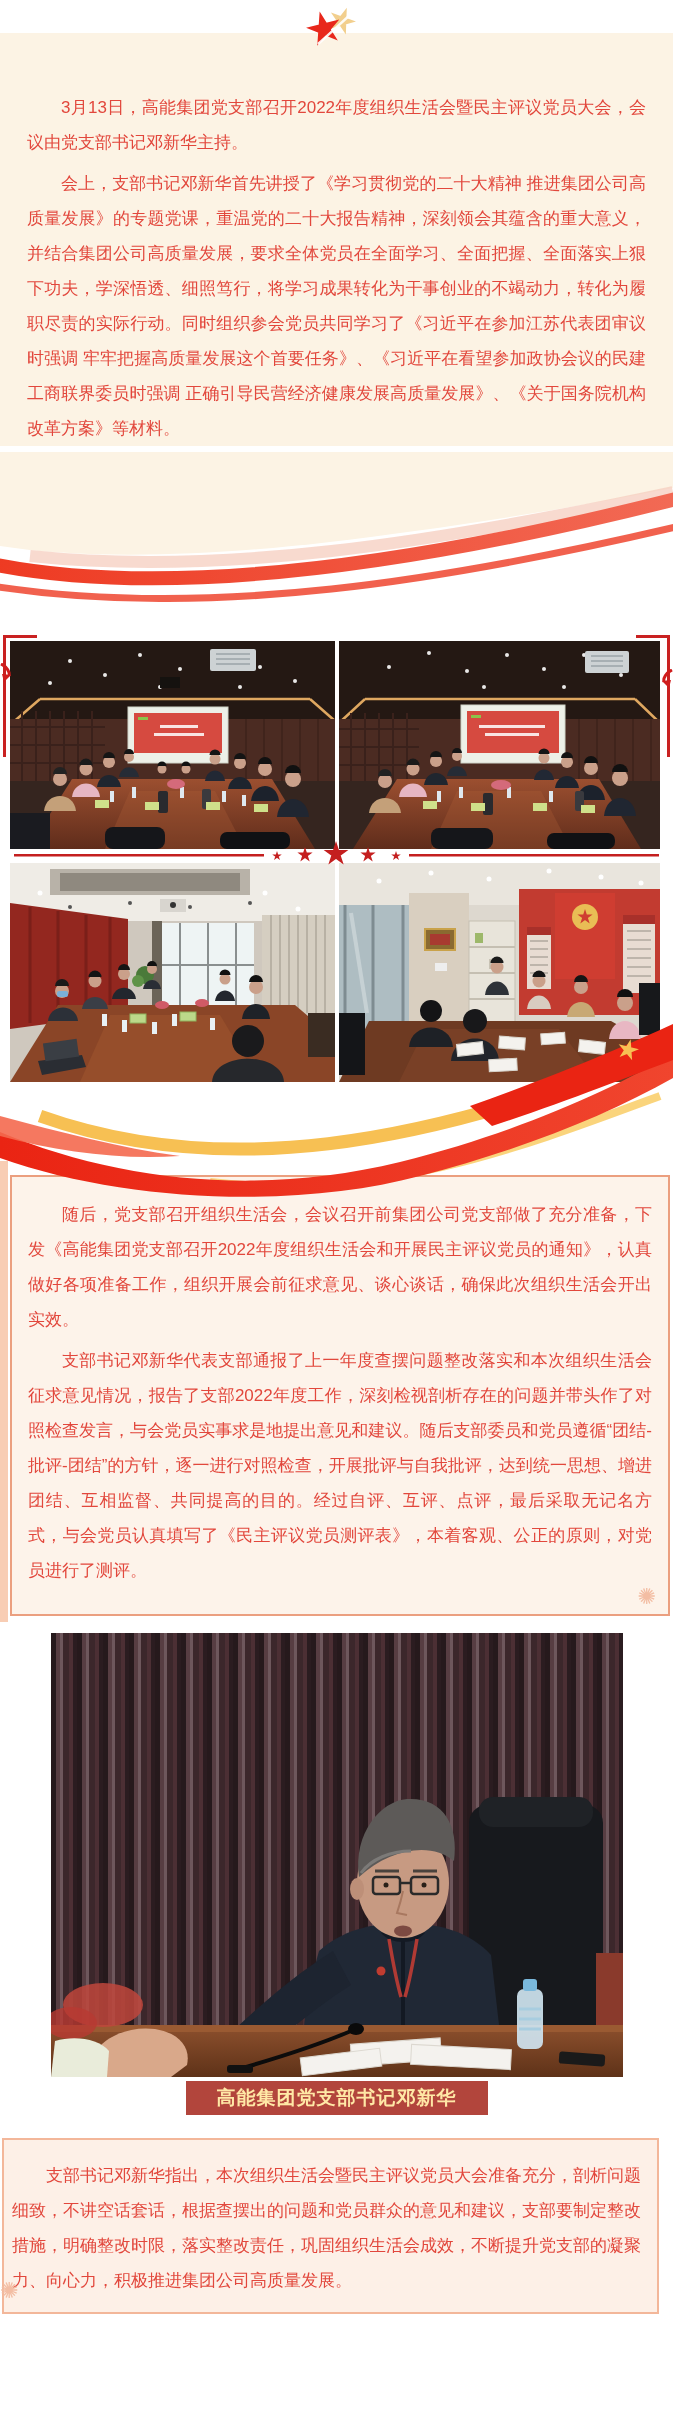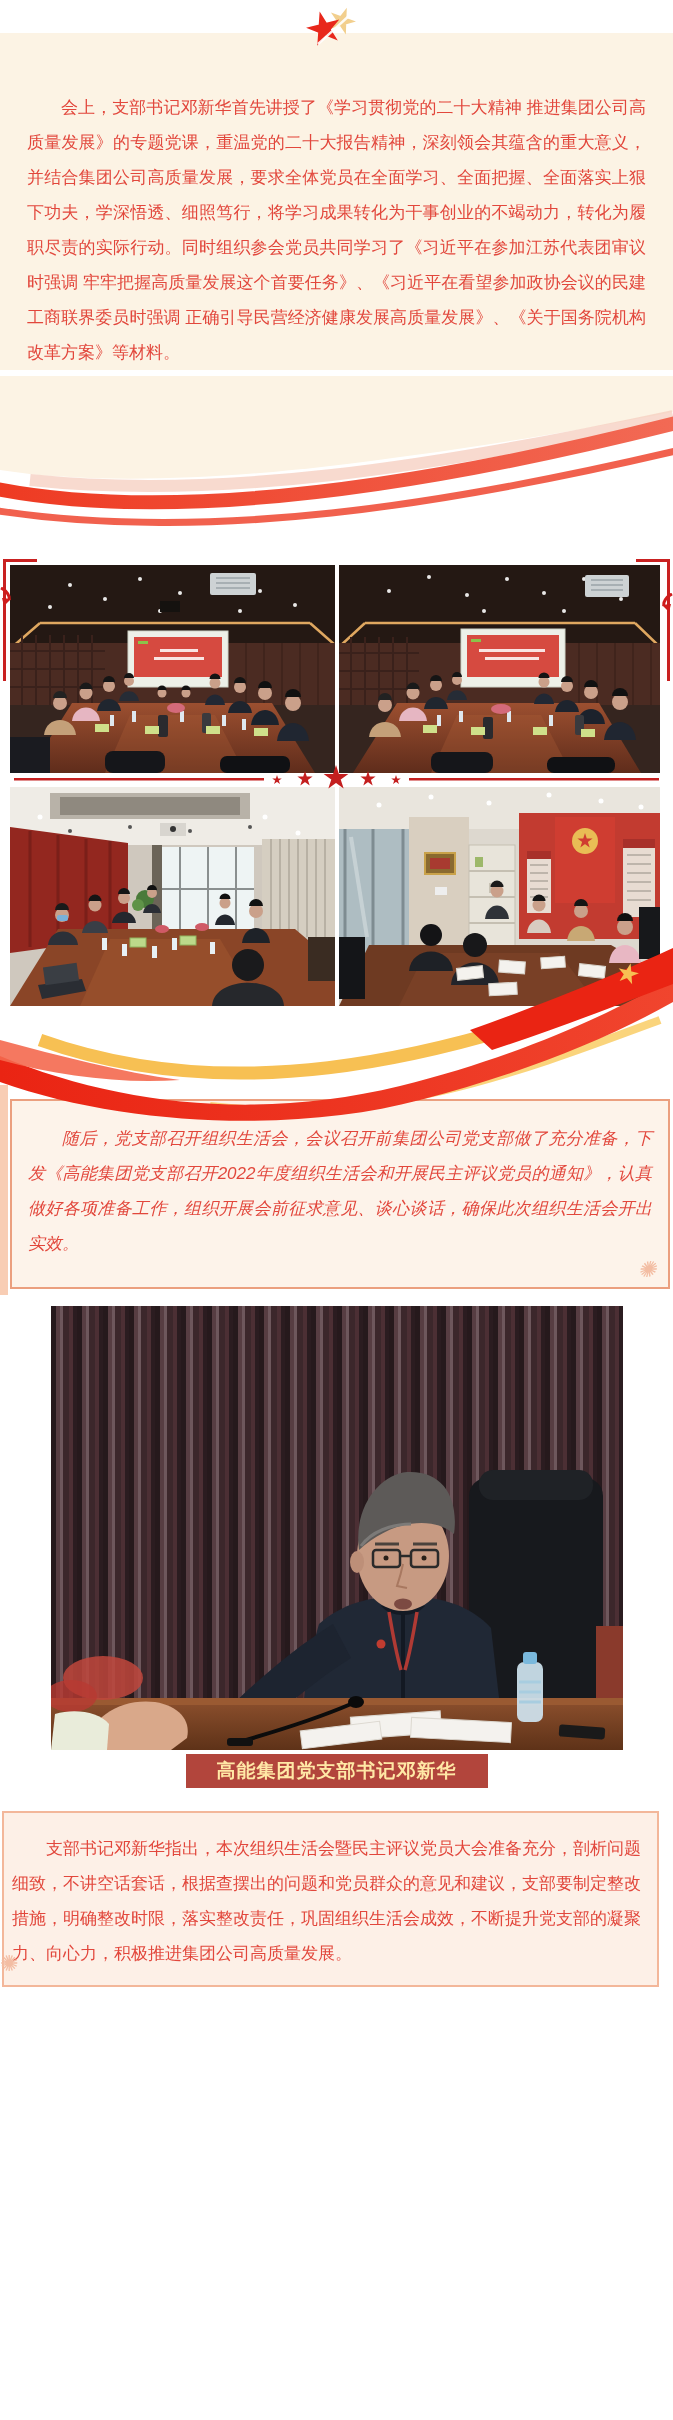--- a/index.html
+++ b/index.html
@@ -29,21 +29,21 @@
   .arr{position:absolute;width:16px;height:20px;z-index:2;}
   .arr-l{left:-2px;top:22px;}
   .arr-r{right:-2px;top:28px;transform:scaleX(-1);}
   .stars-divider{position:absolute;left:0;top:200px;width:673px;height:28px;z-index:2;}
   
   .ribbon-wrap{position:relative;height:93px;}
   .ribbon{position:absolute;left:0;top:-62px;width:673px;height:190px;pointer-events:none;z-index:3;}
   
   .box1-wrap{position:relative;padding:0 3px 0 10px;}
   .box1-accent{position:absolute;left:0;top:-14px;bottom:-6px;width:8px;background:#f8cdb4;}
-  .box1{position:relative;border:2px solid #eb9f7f;background:#fdf3ea;padding:20px 16px 20px 16px;font-style:italic;}
+  .box1{position:relative;border:2px solid #eb9f7f;background:#fdf3ea;padding:20px 16px 26px 16px;}
   .flower{position:absolute;color:#f3bda3;font-size:22px;line-height:22px;}
   .box1-f{right:12px;bottom:6px;}
   .outro-f{left:-4px;bottom:10px;}
   
   .portrait{display:block;margin:17px auto 0 auto;width:572px;height:444px;}
   .caption{display:table;margin:4px auto 0 auto;background:#b2453c;color:#ffe8a6;
            font-weight:bold;font-size:19px;line-height:34px;padding:0 31px;letter-spacing:1px;}
   
   .outro{position:relative;margin:23px 14px 0 2px;border:2px solid #f3b79a;
          background:#fdf0e7;padding:18px 16px 14px 8px;}
@@ -56,20 +56,21 @@
 
   <div class="top-strip">
     <svg class="top-star" viewBox="0 0 68 50">
       <path d="M0,-1 L0.58779,0.80902 L-0.95106,-0.30902 L0.95106,-0.30902 L-0.58779,0.80902 Z" transform="translate(44,19) rotate(20) scale(14)" fill="#f2cf8d"></path>
       <path d="M0,-1 L0.58779,0.80902 L-0.95106,-0.30902 L0.95106,-0.30902 L-0.58779,0.80902 Z" transform="translate(26,27) rotate(-14) scale(18)" fill="#e8271b"></path>
       <path d="M20,42 C34,30 48,16 60,6" stroke="#ffffff" stroke-width="2.5" fill="none" opacity="0.9"></path>
     </svg>
   </div>
 
   <div class="intro">
+    <p class="para">3月13日，高能集团党支部召开2022年度组织生活会暨民主评议党员大会，会议由党支部书记邓新华主持。</p>
     <p class="para">会上，支部书记邓新华首先讲授了《学习贯彻党的二十大精神 推进集团公司高质量发展》的专题党课，重温党的二十大报告精神，深刻领会其蕴含的重大意义，并结合集团公司高质量发展，要求全体党员在全面学习、全面把握、全面落实上狠下功夫，学深悟透、细照笃行，将学习成果转化为干事创业的不竭动力，转化为履职尽责的实际行动。同时组织参会党员共同学习了《习近平在参加江苏代表团审议时强调 牢牢把握高质量发展这个首要任务》、《习近平在看望参加政协会议的民建工商联界委员时强调 正确引导民营经济健康发展高质量发展》、《关于国务院机构改革方案》等材料。</p>
   </div>
 
   <svg class="wave" viewBox="0 0 673 150" preserveAspectRatio="none">
     <defs>
       <linearGradient id="wr" x1="0" y1="0" x2="1" y2="0">
         <stop offset="0" stop-color="#ee3a22"></stop>
           <stop offset="1" stop-color="#f26a55"></stop>
       </linearGradient>
     </defs>
@@ -437,20 +438,21 @@
       <path d="M470,86 C560,54 630,24 673,4 L673,40 C630,56 560,84 492,106 Z" fill="#ea2413"></path>
       <path d="M0,-1 L0.58779,0.80902 L-0.95106,-0.30902 L0.95106,-0.30902 L-0.58779,0.80902 Z" transform="translate(628,30) rotate(14) scale(11)" fill="#f7c053"></path>
       <path d="M0,96 C60,112 120,128 180,136 C120,140 60,132 0,116 Z" fill="#f4694f" opacity="0.9"></path>
     </svg>
   </div>
 
   <div class="box1-wrap">
     <div class="box1-accent"></div>
     <div class="box1">
       <p class="para">随后，党支部召开组织生活会，会议召开前集团公司党支部做了充分准备，下发《高能集团党支部召开2022年度组织生活会和开展民主评议党员的通知》，认真做好各项准备工作，组织开展会前征求意见、谈心谈话，确保此次组织生活会开出实效。</p>
+      <p class="para" style="margin-bottom:0">支部书记邓新华代表支部通报了上一年度查摆问题整改落实和本次组织生活会征求意见情况，报告了支部2022年度工作，深刻检视剖析存在的问题并带头作了对照检查发言，与会党员实事求是地提出意见和建议。随后支部委员和党员遵循“团结-批评-团结”的方针，逐一进行对照检查，开展批评与自我批评，达到统一思想、增进团结、互相监督、共同提高的目的。经过自评、互评、点评，最后采取无记名方式，与会党员认真填写了《民主评议党员测评表》，本着客观、公正的原则，对党员进行了测评。</p>
       <span class="flower box1-f">✺</span>
     </div>
   </div>
 
   <svg class="portrait" viewBox="0 0 572 444">
     <defs>
       <pattern id="curt" width="26" height="444" patternUnits="userSpaceOnUse">
         <rect width="26" height="444" fill="#3a282b"></rect>
         <rect x="0" width="5" height="444" fill="#2a1c1f"></rect>
         <rect x="5" width="4" height="444" fill="#6b4c52"></rect>

